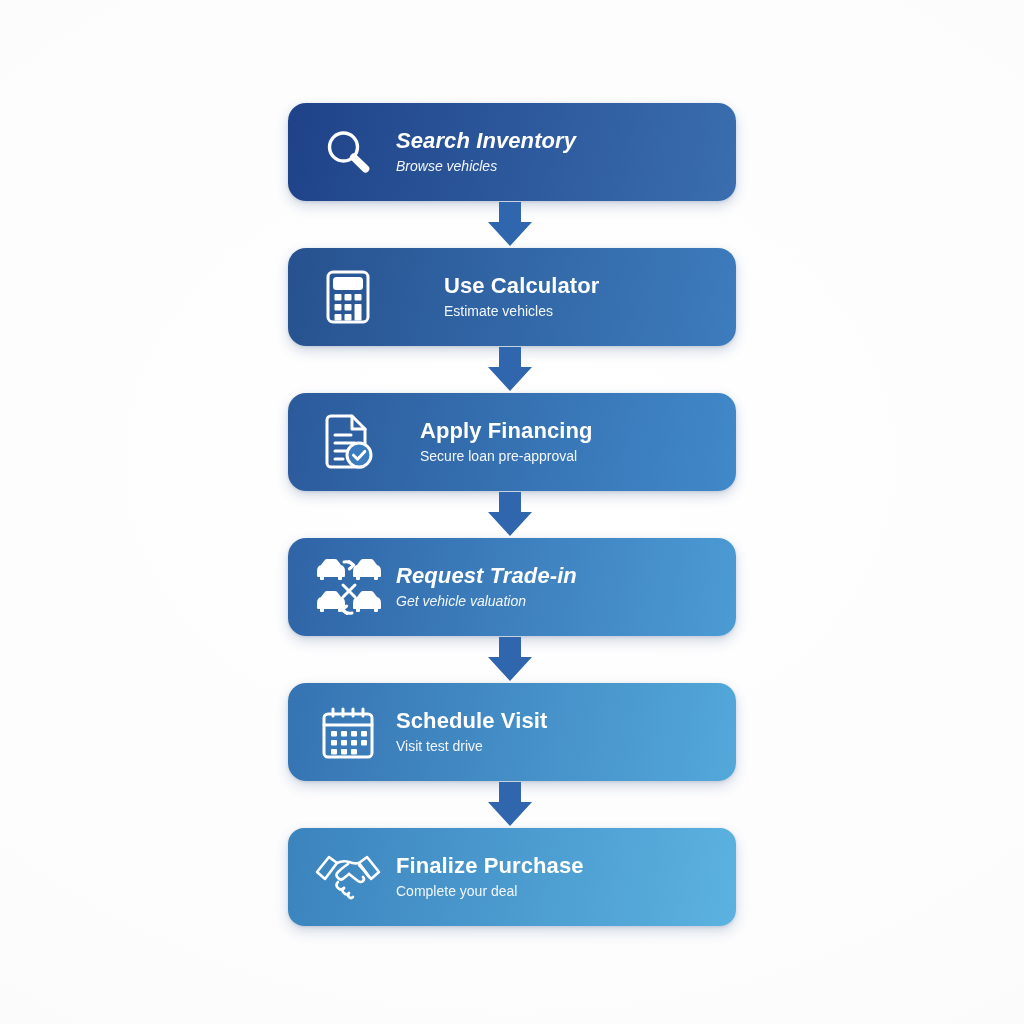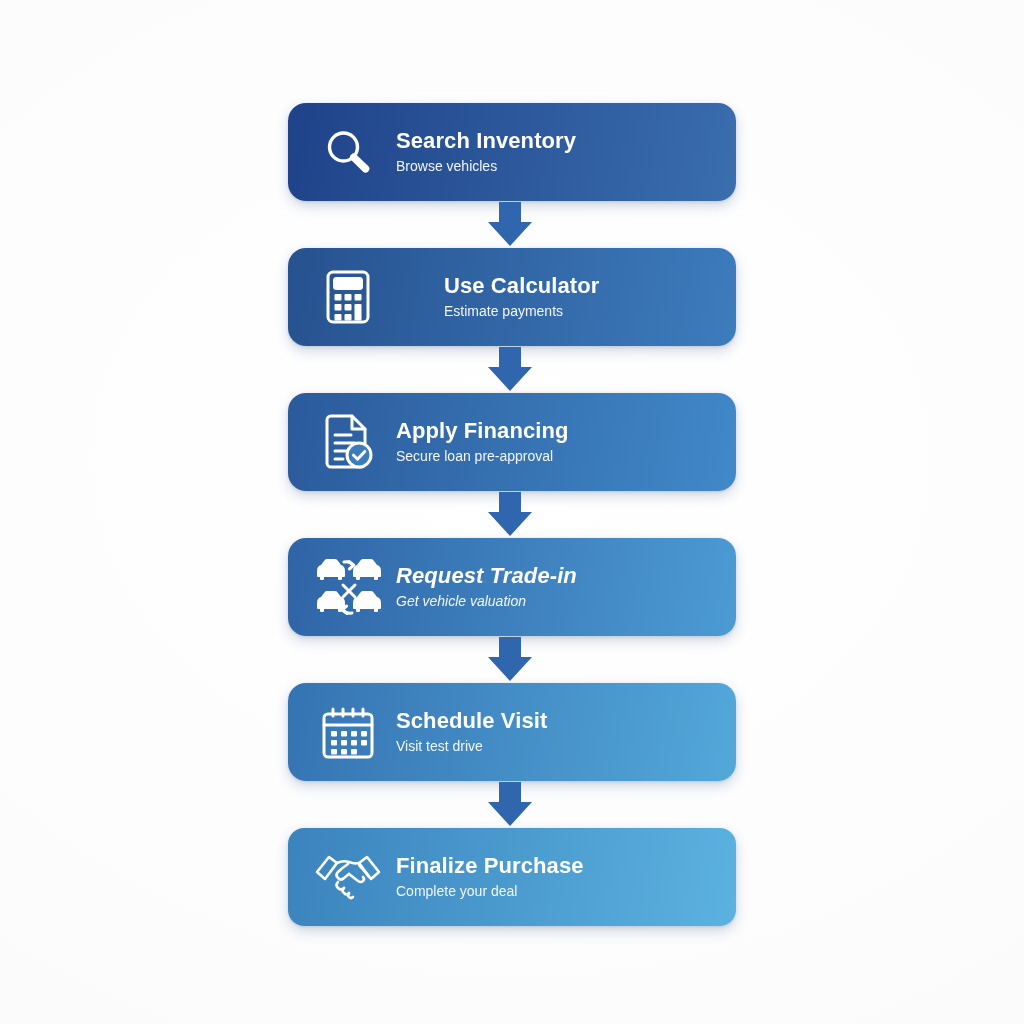--- a/index.html
+++ b/index.html
@@ -92,21 +92,21 @@
     left: -2px;
   }
   .connector svg { display: block; }
 </style>
 </head>
 <body style="background: rgb(254, 254, 254);">
 
 <div id="flow-canvas">
   <div class="flow-column">
 
-    <div class="step-box" style="background: linear-gradient(100deg, rgb(31, 66, 137) 0%, rgb(58, 110, 174) 100%);">
+    <div class="step-box" style="background: linear-gradient(100deg, rgb(31, 66, 137) 0%, rgb(58, 110, 174) 100%); font-style: italic;">
       <div class="step-icon">
         <svg width="52" height="52" viewBox="0 0 52 52" fill="none" stroke="currentColor" stroke-width="3.4" stroke-linecap="round" stroke-linejoin="round">
           <circle cx="21.5" cy="21" r="14"></circle>
           <path d="M31.8 31.4 L43.5 42.8" stroke-width="7.6"></path>
         </svg>
       </div>
       <div class="step-text">
         <div class="step-title">Search Inventory</div>
         <div class="step-subtitle">Browse vehicles</div>
       </div>
@@ -128,31 +128,31 @@
           <rect x="30.5" y="25" width="7" height="6.5" rx="1" fill="currentColor" stroke="none"></rect>
           <rect x="10.5" y="35" width="7" height="6.5" rx="1" fill="currentColor" stroke="none"></rect>
           <rect x="20.5" y="35" width="7" height="6.5" rx="1" fill="currentColor" stroke="none"></rect>
           <rect x="30.5" y="35" width="7" height="16.5" rx="1" fill="currentColor" stroke="none"></rect>
           <rect x="10.5" y="45" width="7" height="6.5" rx="1" fill="currentColor" stroke="none"></rect>
           <rect x="20.5" y="45" width="7" height="6.5" rx="1" fill="currentColor" stroke="none"></rect>
         </svg>
       </div>
       <div class="step-text">
         <div class="step-title">Use Calculator</div>
-        <div class="step-subtitle">Estimate payments</div>
-      </div>
-    </div>
-
-    <div class="connector">
-      <svg width="46" height="45" viewBox="0 0 46 45">
-        <path d="M12 0 H34 V20 H45 L23 44 L1 20 H12 Z" fill="#2f66ad"></path>
-      </svg>
-    </div>
-
-    <div class="step-box" style="background: linear-gradient(100deg, rgb(43, 90, 155) 0%, rgb(65, 137, 201) 100%);">
+        <div class="step-subtitle">Estimate vehicles</div>
+      </div>
+    </div>
+
+    <div class="connector">
+      <svg width="46" height="45" viewBox="0 0 46 45">
+        <path d="M12 0 H34 V20 H45 L23 44 L1 20 H12 Z" fill="#2f66ad"></path>
+      </svg>
+    </div>
+
+    <div class="step-box" style="background: linear-gradient(100deg, rgb(43, 90, 155) 0%, rgb(65, 137, 201) 100%); gap: 24px;">
       <div class="step-icon">
         <svg width="54" height="58" viewBox="0 0 54 58" fill="none" stroke="currentColor" stroke-width="3" stroke-linecap="round" stroke-linejoin="round">
           <path d="M6 7 A4 4 0 0 1 10 3 H31 L44 16 V50 A4 4 0 0 1 40 54 H10 A4 4 0 0 1 6 50 Z"></path>
           <path d="M31 3 V16 H44"></path>
           <path d="M14 22 H30 M14 30 H34 M14 38 H26 M14 46 H22" stroke-width="3"></path>
           <circle cx="38" cy="42" r="12" fill="#3a7cbe" stroke="currentColor" stroke-width="3"></circle>
           <path d="M32.5 42.2 L36.6 46.2 L43.8 38.4" stroke-width="3"></path>
         </svg>
       </div>
       <div class="step-text">

